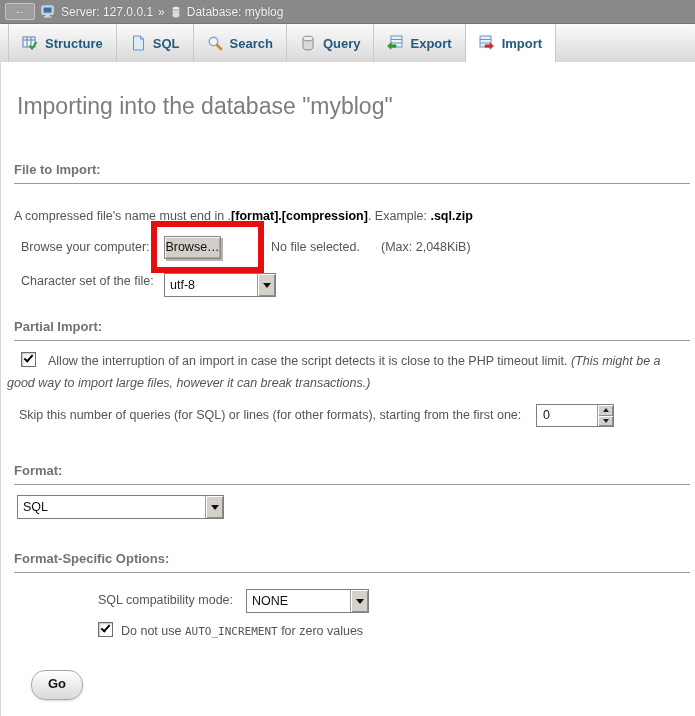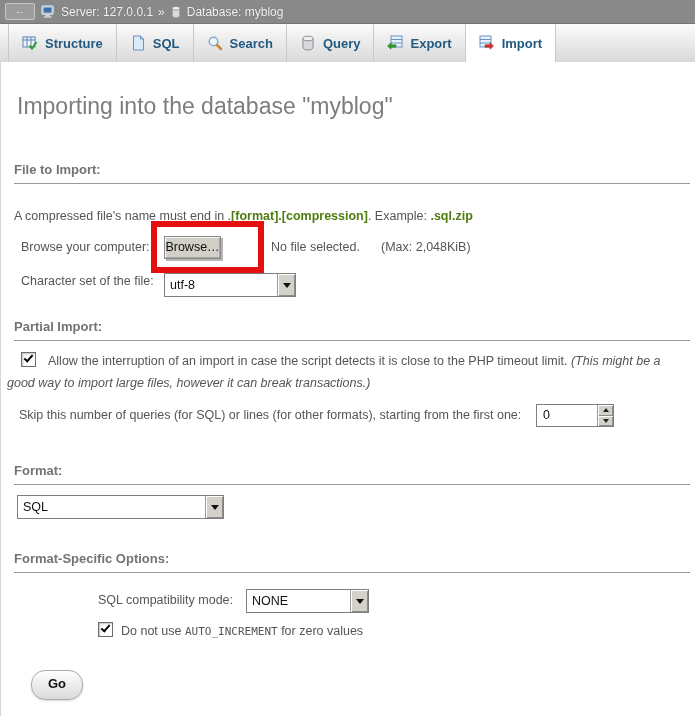--- a/index.html
+++ b/index.html
@@ -66,21 +66,21 @@
 
   .go-btn{left:30px;top:608px;width:50px;height:28px;border:1px solid #aaa;border-radius:14px;
           background:linear-gradient(#ffffff,#d9d9d9);box-shadow:0 1px 2px rgba(0,0,0,.15);
           font-size:13px;font-weight:bold;color:#111;text-align:center;line-height:26px;cursor:pointer;}
 
   .highlight-box{left:150px;top:159px;width:113px;height:52px;border:6px solid #e60f0f;
                  box-sizing:border-box;z-index:5;pointer-events:none;}
 
   .mono{font-family:"DejaVu Sans Mono",monospace;font-size:11px;}
   .ital{font-style:italic;}
-  b{color:#4d7c0f;}
+  b{color:#000000;}
 </style>
 </head>
 <body>
 
 <div class="screen">
 
   <div class="topbar">
     <div class="back-btn">←</div>
     <div class="crumb">
       <span class="icon">
@@ -177,21 +177,21 @@
       <br>
       <span>A compressed file's name must end in .</span><b>[format].[compression]</b><span>. Example: </span><b>.sql.zip</b>
     </div>
 
     <div class="abs body-txt lbl" style="left:20px;top:178px;text-align:center;">Browse your computer:</div>
     <div class="abs win-btn">Browse…</div>
     <div class="abs body-txt lbl" style="left:270px;top:178px;">No file selected.</div>
     <div class="abs body-txt lbl" style="left:380px;top:178px;">(Max: 2,048KiB)</div>
 
     <div class="abs body-txt lbl" style="left:20px;top:212px;">Character set of the file:</div>
-    <div class="abs win-select" style="left:163px;top:211px;width:132px;gap:44px;">
+    <div class="abs win-select" style="left:163px;top:211px;width:112px;gap:44px;">
       <span class="sel-val">utf-8</span>
       <span class="sel-btn">
           <i class="tri-down"></i>
         </span>
     </div>
 
     <div class="abs highlight-box"></div>
 
     <div class="abs sec-head" style="top:257px;">Partial Import:</div>
 

